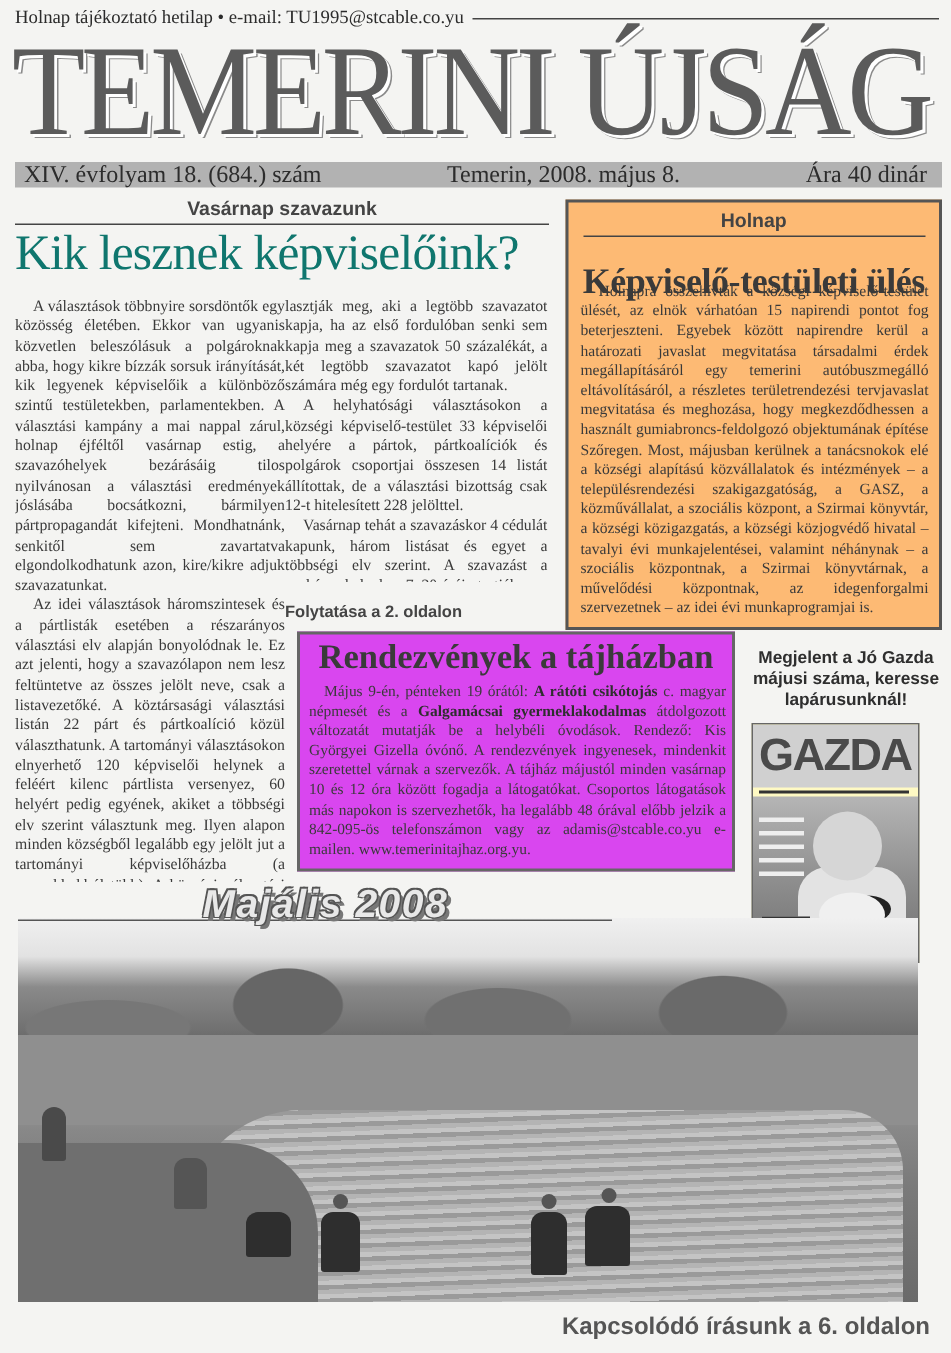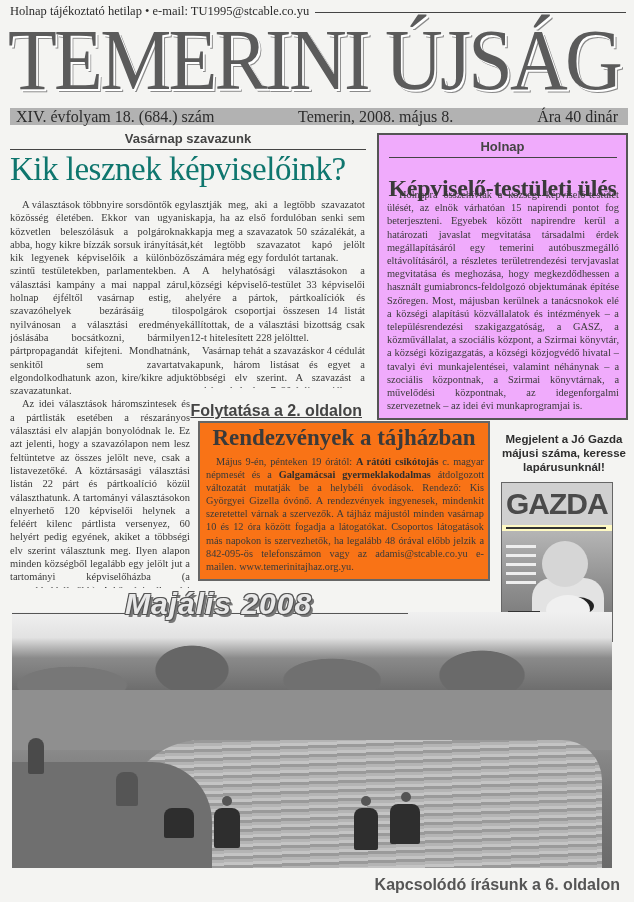--- a/index.html
+++ b/index.html
@@ -20,51 +20,51 @@
 
   .kicker { position: absolute; left: 10px; top: 131px; width: 356px; text-align: center;
     font-family: "Liberation Sans", sans-serif; font-weight: bold; font-size: 13px; color: #444; }
   .kicker-rule { position: absolute; left: 10px; top: 149px; width: 356px; border-top: 1px solid #444; }
   .headline { position: absolute; left: 10px; top: 151px; width: 360px; font-size: 33px; font-weight: normal; color: #0f766e; letter-spacing: -0.5px; white-space: nowrap; }
 
   .col { position: absolute; font-size: 10.5px; line-height: 13.3px; color: #3a3a3a; text-align: justify; }
   .col p { text-indent: 12px; }
   .col-1 { left: 10px; top: 198px; width: 180px; height: 390px; overflow: hidden; }
   .col-2 { left: 190px; top: 198px; width: 175px; height: 190px; overflow: hidden; }
-  .continued { position: absolute; left: 190px; top: 402px; width: 172px; text-align: right;
-    font-family: "Liberation Sans", sans-serif; font-weight: bold; font-size: 16px; color: #444; text-decoration: underline; }
+  .continued { position: absolute; left: 190px; top: 402px; width: 172px; text-align: left;
+    font-family: "Liberation Sans", sans-serif; font-weight: bold; font-size: 11px; color: #444; }
 
-  .box-right { position: absolute; left: 377px; top: 133px; width: 251px; height: 287px; border: 2px solid #555; background: #f0abfc; }
+  .box-right { position: absolute; left: 377px; top: 133px; width: 251px; height: 287px; border: 2px solid #555; background: #fdba74; }
   .box-right .kick { position: absolute; left: 0; top: 4px; width: 100%; text-align: center; font-family: "Liberation Sans", sans-serif; font-weight: bold; font-size: 13px; color: #444; }
   .box-right .rule { position: absolute; left: 10px; top: 22px; width: 228px; border-top: 1px solid #444; }
   .box-right .title { position: absolute; left: 0; top: 40px; width: 100%; text-align: center; font-size: 24px; font-weight: bold; color: #3a3a3a; letter-spacing: -0.3px; }
   .box-right .body { position: absolute; left: 8px; top: 53px; width: 232px; font-size: 10.4px; line-height: 13.2px; text-align: justify; color: #3a3a3a; }
   .box-right .body p { text-indent: 12px; }
 
-  .box-events { position: absolute; left: 198px; top: 421px; width: 292px; height: 160px; background: #f97316; border: 2px solid #666; }
+  .box-events { position: absolute; left: 198px; top: 421px; width: 292px; height: 160px; background: #d946ef; border: 2px solid #666; }
   .box-events .title { position: absolute; left: 0; top: 2px; width: 100%; text-align: center; font-size: 23px; font-weight: bold; color: #3a3a3a; }
   .box-events .body { position: absolute; left: 6px; top: 32px; width: 278px; font-size: 10.3px; line-height: 13.1px; text-align: justify; color: #3a3a3a; }
   .box-events .body p { text-indent: 10px; }
   .box-events b { font-weight: bold; color: #2e2e2e; }
 
   .promo { position: absolute; left: 500px; top: 432px; width: 128px; text-align: center; font-family: "Liberation Sans", sans-serif; font-weight: bold; font-size: 11.5px; line-height: 14px; color: #2e2e2e; }
   .gazda { position: absolute; left: 501px; top: 482px; width: 112px; height: 160px; background: #fef9c3; border: 1px solid #666; overflow: hidden; }
   .gazda .g-top { position: absolute; left: 0; top: 0; width: 100%; height: 42px; background: #d0d0d0; }
   .gazda .g-title { position: absolute; left: 4px; top: 6px; font-family: "Liberation Sans", sans-serif; font-weight: bold; font-size: 30px; line-height: 30px; color: #4a4a4a; letter-spacing: -1px; }
   .gazda .g-line { position: absolute; left: 4px; top: 44px; width: 100px; border-top: 2px solid #333; }
   .gazda .g-photo { position: absolute; left: 0; top: 48px; width: 100%; height: 112px; background: linear-gradient(180deg,#b5b5b5 0%,#8e8e8e 50%,#6e6e6e 100%); }
   .gazda .g-person { position: absolute; left: 40px; top: 58px; width: 46px; height: 46px; border-radius: 50%; background: #d6d6d6; }
   .gazda .g-body { position: absolute; left: 30px; top: 95px; width: 72px; height: 70px; background: #e3e3e3; border-radius: 20px 20px 0 0; }
   .gazda .g-rabbit { position: absolute; left: 44px; top: 112px; width: 44px; height: 30px; background: #f0f0f0; border-radius: 50%; box-shadow: 10px -4px 0 -6px #222; }
   .gazda .g-list { position: absolute; left: 4px; top: 62px; width: 30px; }
   .gazda .g-list div { height: 3px; background: #eee; margin-bottom: 6px; }
   .gazda .g-tag { position: absolute; left: 6px; top: 128px; width: 32px; height: 14px; border: 1px solid #333; background: #ddd; }
   .gazda .g-barcode { position: absolute; left: 6px; top: 145px; width: 16px; height: 12px; background: repeating-linear-gradient(90deg,#222 0 1px,#eee 1px 2px); }
 
-  .majalis { position: absolute; left: 125px; top: 587px; font-family: "Liberation Sans", sans-serif; font-weight: bold; font-style: italic; font-size: 30px; color: #e8e8e8; letter-spacing: 1px;
+  .majalis { position: absolute; left: 135px; top: 587px; font-family: "Liberation Sans", sans-serif; font-weight: bold; font-style: italic; font-size: 26px; color: #e8e8e8; letter-spacing: 1px;
     text-shadow: -1px -1px 0 #555, 1px -1px 0 #555, -1px 1px 0 #555, 1px 1px 0 #555, 3px 3px 0 #777; z-index: 3; }
   .majalis-rule { position: absolute; left: 12px; top: 613px; width: 396px; border-top: 1px solid #555; z-index: 2; }
 
   .photo { position: absolute; left: 12px; top: 612px; width: 600px; height: 256px; overflow: hidden;
     background: linear-gradient(180deg, #f0f0f0 0%, #e2e2e2 10%, #8a8a8a 18%, #6a6a6a 32%, #a0a0a0 42%, #888 55%, #7a7a7a 70%, #6a6a6a 100%); }
   .photo .trees { position: absolute; left: 0; top: 18px; width: 100%; height: 70px;
     background: radial-gradient(ellipse 60px 40px at 180px 40px, #666 60%, transparent 62%),
                 radial-gradient(ellipse 80px 35px at 320px 50px, #707070 60%, transparent 62%),
                 radial-gradient(ellipse 70px 40px at 470px 45px, #6a6a6a 60%, transparent 62%),
                 radial-gradient(ellipse 90px 30px at 60px 55px, #777 60%, transparent 62%); }

